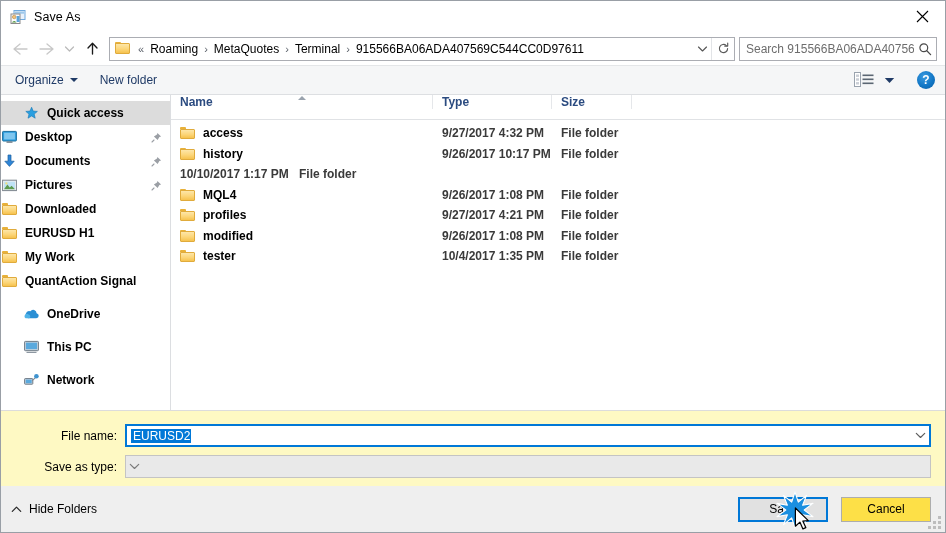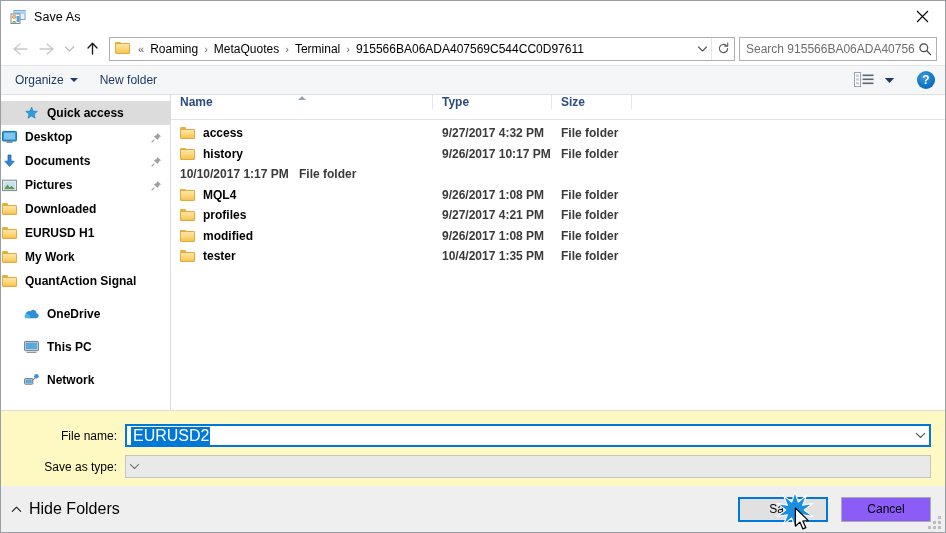--- a/index.html
+++ b/index.html
@@ -373,21 +373,21 @@
     align-items: center;
     border: 1px solid #abadb3;
     background: #ffffff;
     min-width: 0;
   }
   .combo.focused { border: 2px solid #0078d7; }
   .combo.disabled { background: #e9e9e9; border: 1px solid #c4c4c4; }
   .combo-val {
     flex: 1 1 auto;
     padding-left: 4px;
-    font-size: 16px;
+    font-size: 12px;
     color: #000;
     overflow: hidden;
     white-space: nowrap;
   }
   .sel-text {
     background: #0078d7;
     color: #ffffff;
     padding: 1px 1px 1px 2px;
   }
   .combo-arrow {
@@ -404,36 +404,36 @@
     height: 46px;
     display: flex;
     align-items: center;
     padding: 0 14px 0 10px;
     box-sizing: border-box;
     position: relative;
   }
   .hidefolders {
     display: flex;
     align-items: center;
-    font-size: 16px;
+    font-size: 12px;
     color: #000;
   }
   .hidefolders .chev { margin-right: 7px; display: flex; }
   .btns {
     margin-left: auto;
     display: flex;
     align-items: center;
     position: relative;
   }
   .btn {
     width: 90px;
     height: 25px;
     font-size: 12px;
     color: #000;
-    background: #8b5cf6;
+    background: #fde047;
     border: 1px solid #adadad;
     display: flex;
     align-items: center;
     justify-content: center;
     box-sizing: border-box;
   }
   .btn.default {
     border: 2px solid #0078d7;
     background: #e1e1e1;
     margin-right: 13px;

